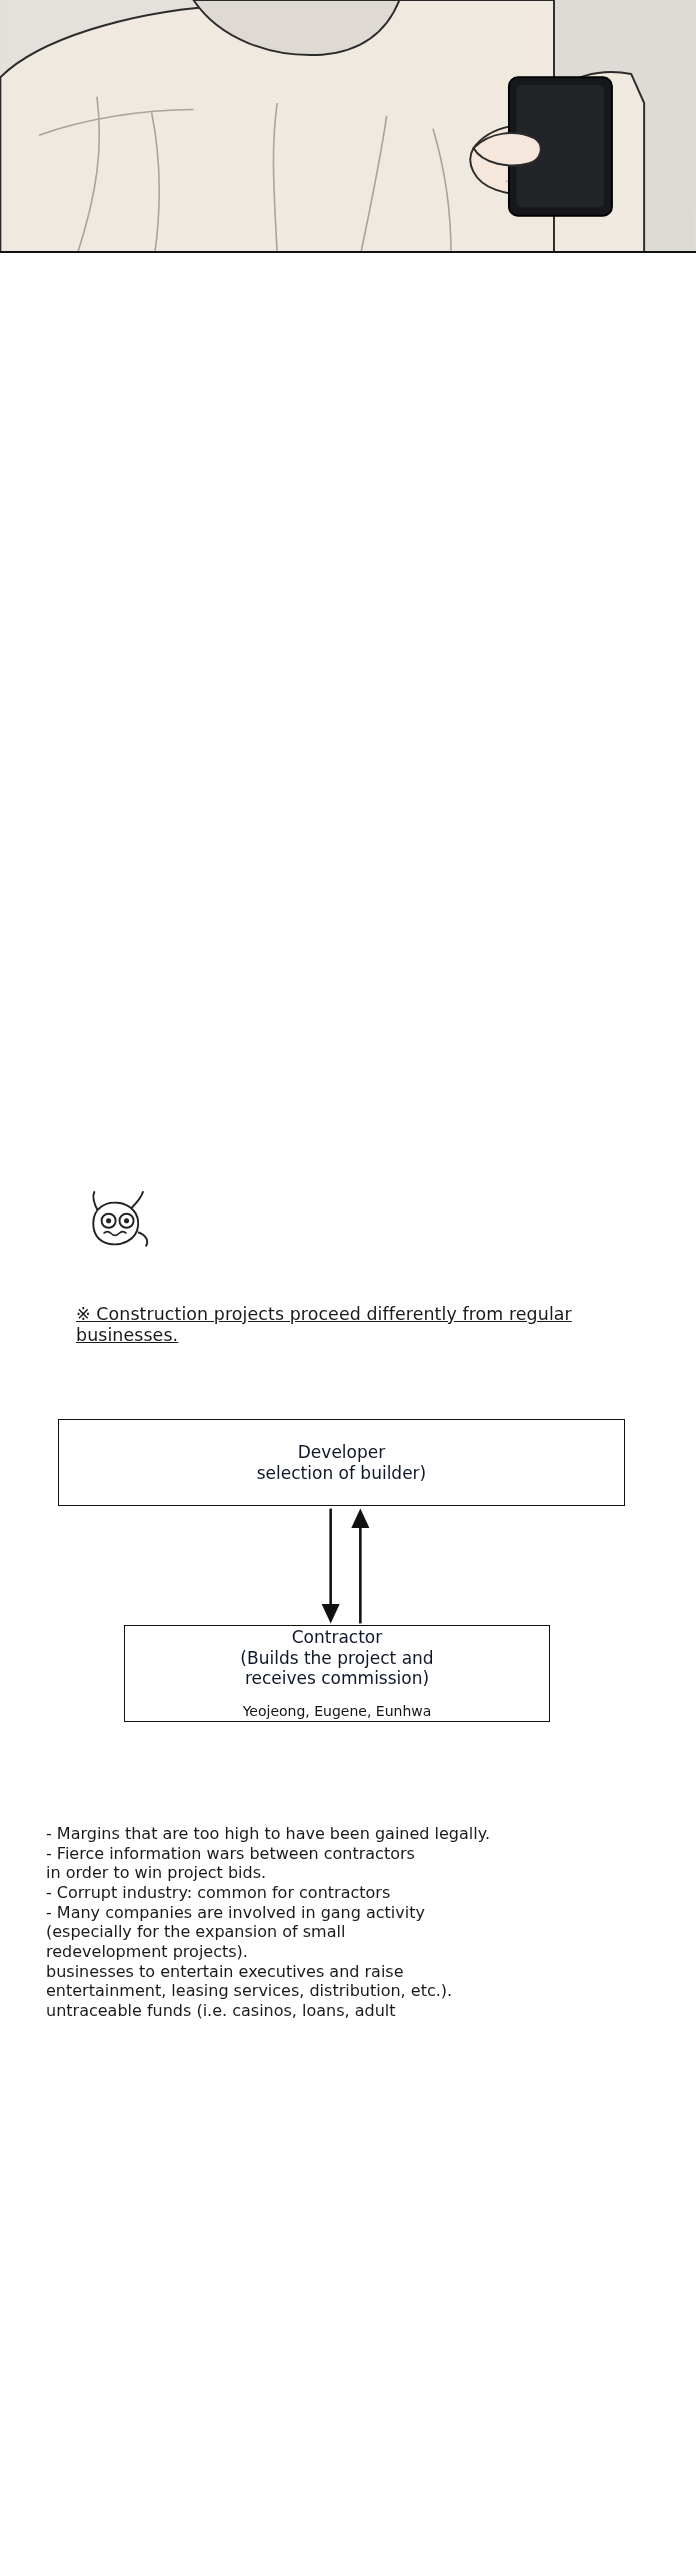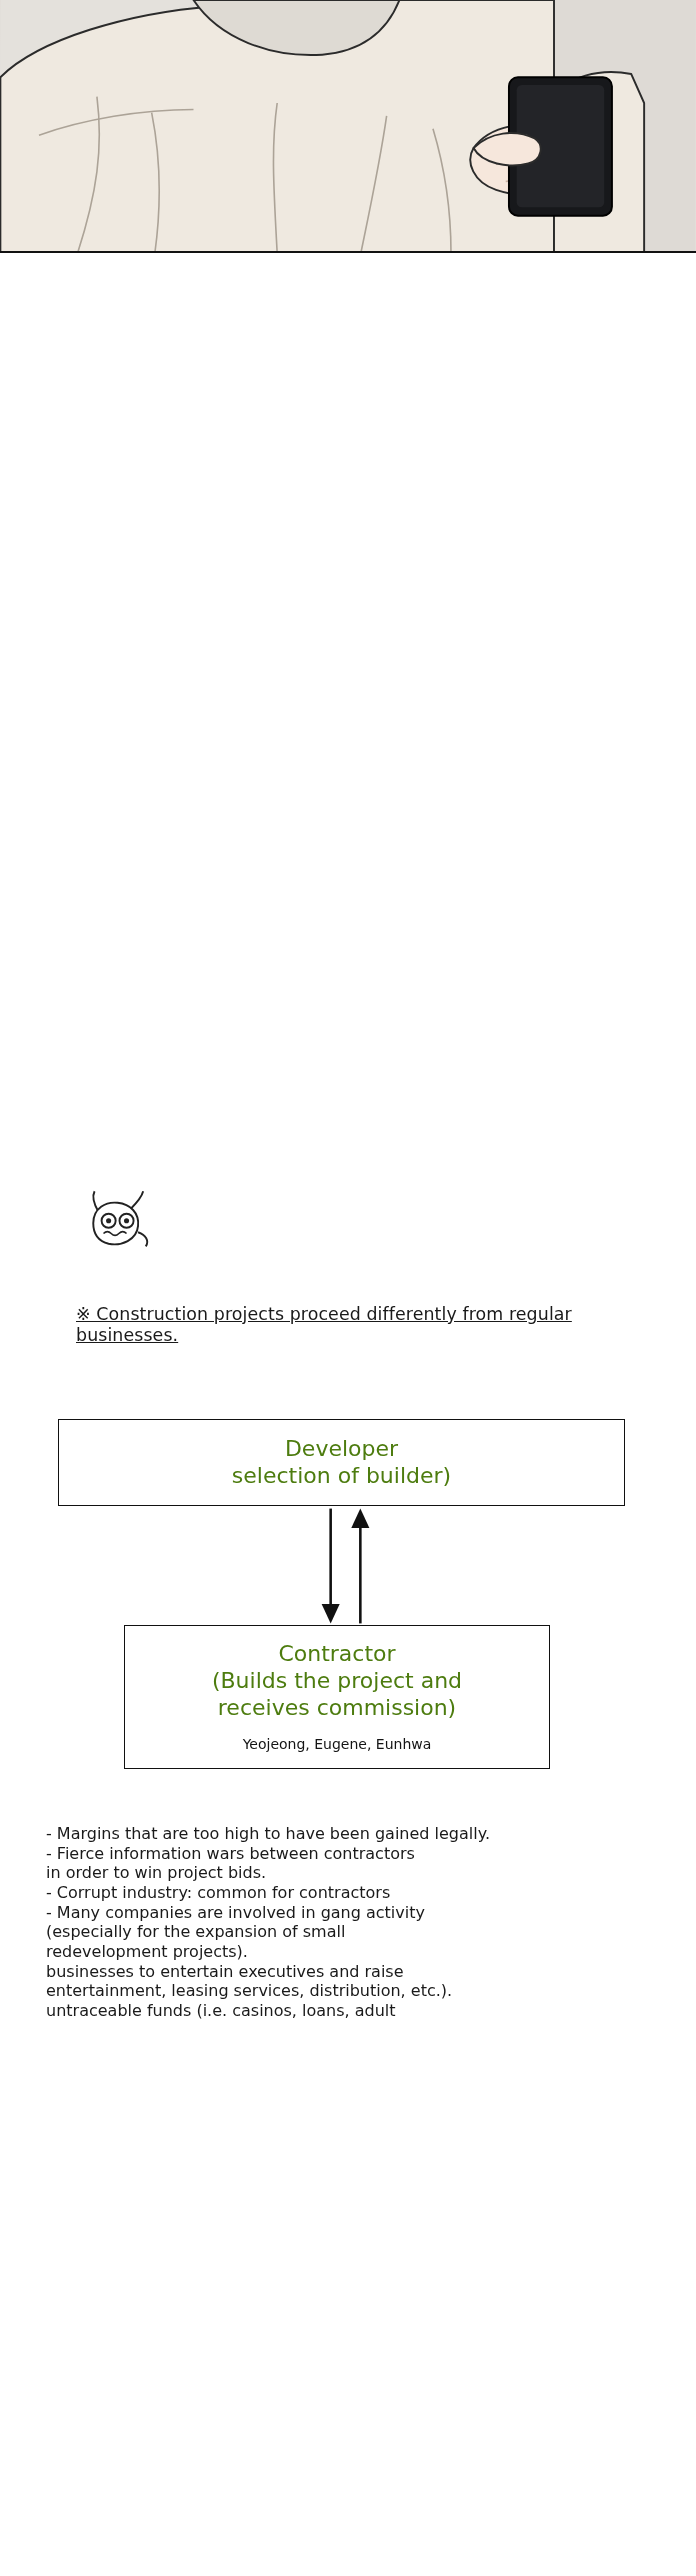--- a/index.html
+++ b/index.html
@@ -83,43 +83,43 @@
     border: 1.9px solid #111111;
     background: #ffffff;
     box-sizing: border-box;
     display: flex;
     flex-direction: column;
     align-items: center;
     justify-content: center;
     text-align: center;
   }
   .box .line {
-    font-size: 22px;
+    font-size: 17px;
     line-height: 1.22;
-    color: #4d7c0f;
+    color: #0f172a;
   }
   .box .members {
     font-size: 14px;
     line-height: 1.2;
     margin-top: 14px;
     color: #141414;
   }
 
   #box-developer {
     left: 58px;
     top: 1419px;
     width: 567px;
     height: 87px;
     padding: 3.9px 6.4px;
   }
   #box-contractor {
     left: 124px;
     top: 1625px;
     width: 426px;
-    height: 144px;
+    height: 97px;
     padding: 10px;
   }
 
   
   .arrows {
     position: absolute;
     left: 297px;
     top: 1506px;
     width: 97px;
     height: 120px;

